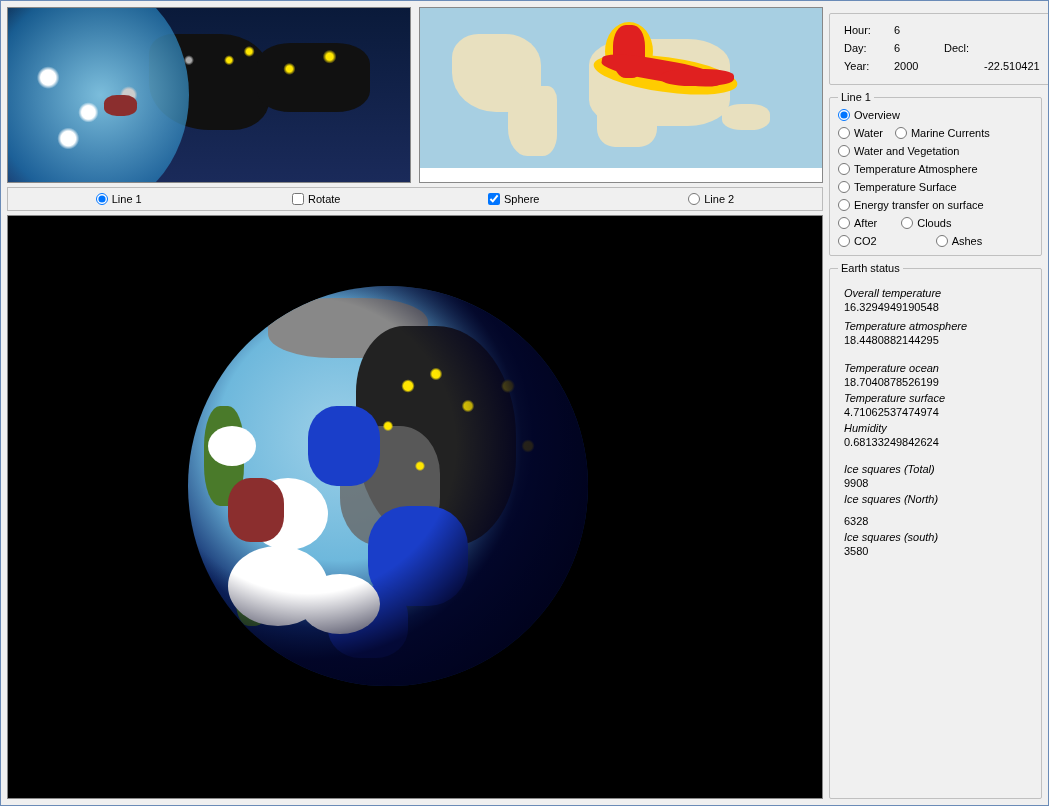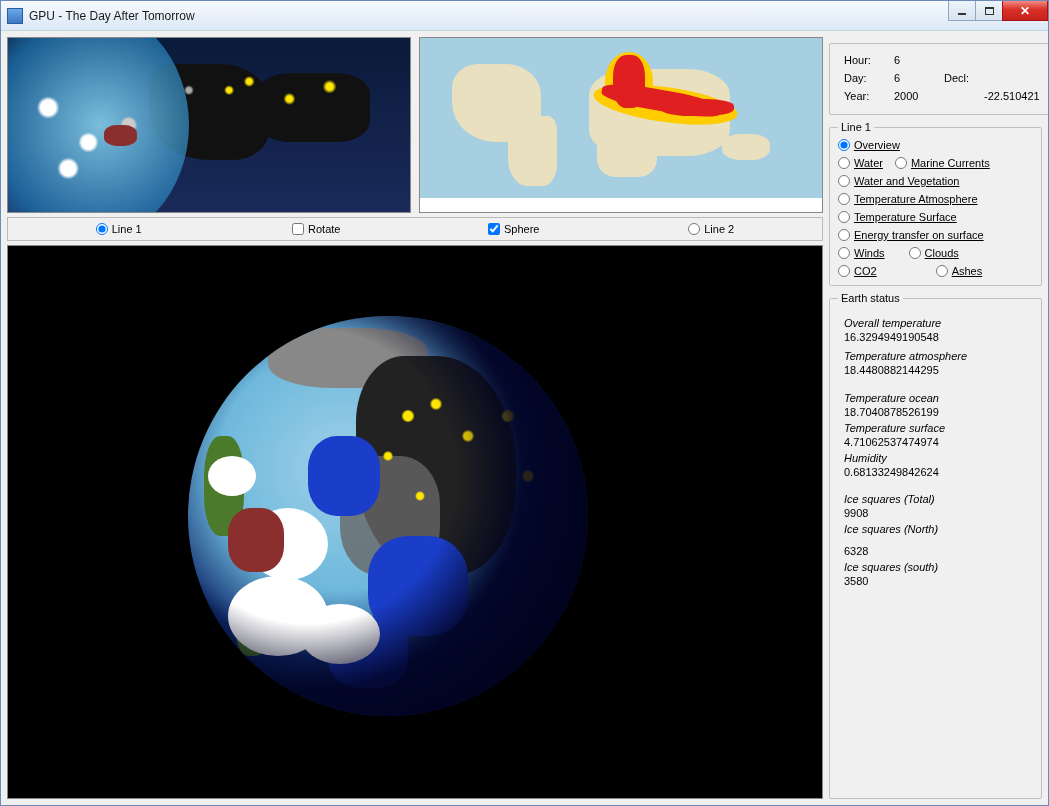--- a/index.html
+++ b/index.html
@@ -224,52 +224,37 @@
   }
   fieldset.group legend { font-size: 11px; padding: 0 3px; }
 
   .time-grid {
     display: grid; grid-template-columns: 50px 50px 40px 1fr;
     row-gap: 6px; padding: 4px 6px;
   }
   .time-grid .lbl { }
   .time-grid .val { }
 
-  .radio-col { display: flex; flex-direction: column; gap: 6px; text-decoration: underline; }
+  .radio-col { display: flex; flex-direction: column; gap: 6px; }
   .radio-row { display: flex; gap: 12px; }
   .radio-row label, .radio-col label { display: flex; align-items: center; gap: 4px; white-space: nowrap; }
   input[type=radio], input[type=checkbox] { margin: 0; width: 12px; height: 12px; }
 
   .status-list { display: flex; flex-direction: column; gap: 2px; padding: 2px 6px; }
   .status-list .slabel { margin-top: 5px; font-style: italic; }
   .status-list .svalue { }
   .status-list .gap { height: 6px; }
 
   .radio-col > label, .radio-row > label { cursor: pointer; }
 </style>
 </head>
 <body>
 
 <div class="window">
 
-  <div class="titlebar">
-    <div class="app-icon"></div>
-    <span class="title">GPU - The Day After Tomorrow</span>
-    <div class="win-controls">
-      <div class="win-btn min">
-          <span></span>
-        </div>
-      <div class="win-btn max">
-          <span></span>
-        </div>
-      <div class="win-btn close">
-          <span>✕</span>
-        </div>
-    </div>
-  </div>
 
   <div class="client">
 
     <div class="maps-row">
       <div class="map-box map1">
         <div class="continent c1"></div>
         <div class="continent c2"></div>
         <div class="dayside"></div>
         <div class="clouds"></div>
         <div class="redspot"></div>
@@ -378,21 +363,21 @@
               <input type="radio" name="l1" style="">
               <span>Temperature Surface</span>
             </label>
           <label>
               <input type="radio" name="l1" style="">
               <span>Energy transfer on surface</span>
             </label>
           <div class="radio-row">
             <label>
                 <input type="radio" name="l1" style="">
-                <span>Winds</span>
+                <span>After</span>
               </label>
             <label style="margin-left:12px">
                 <input type="radio" name="l1" style="">
                 <span>Clouds</span>
               </label>
           </div>
           <div class="radio-row">
             <label>
                 <input type="radio" name="l1" style="">
                 <span>CO2</span>

